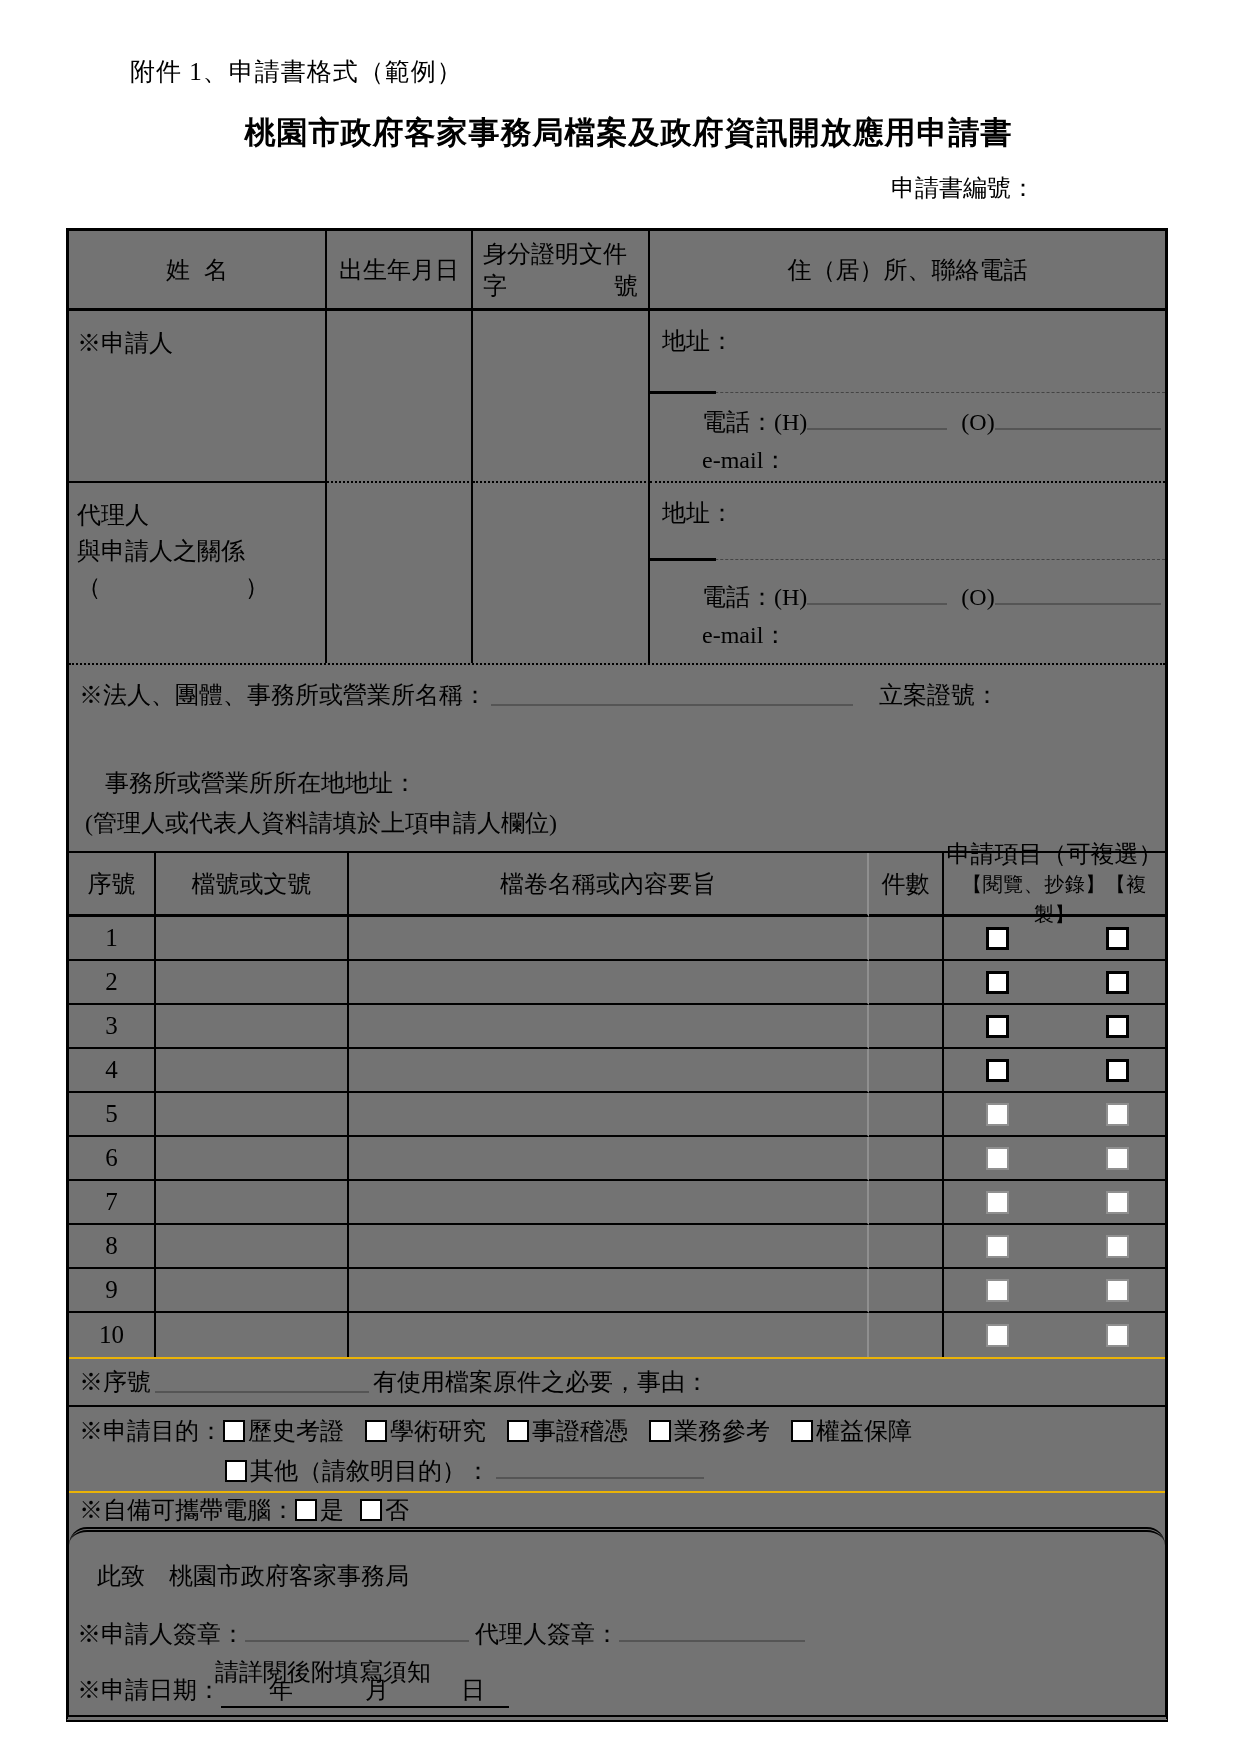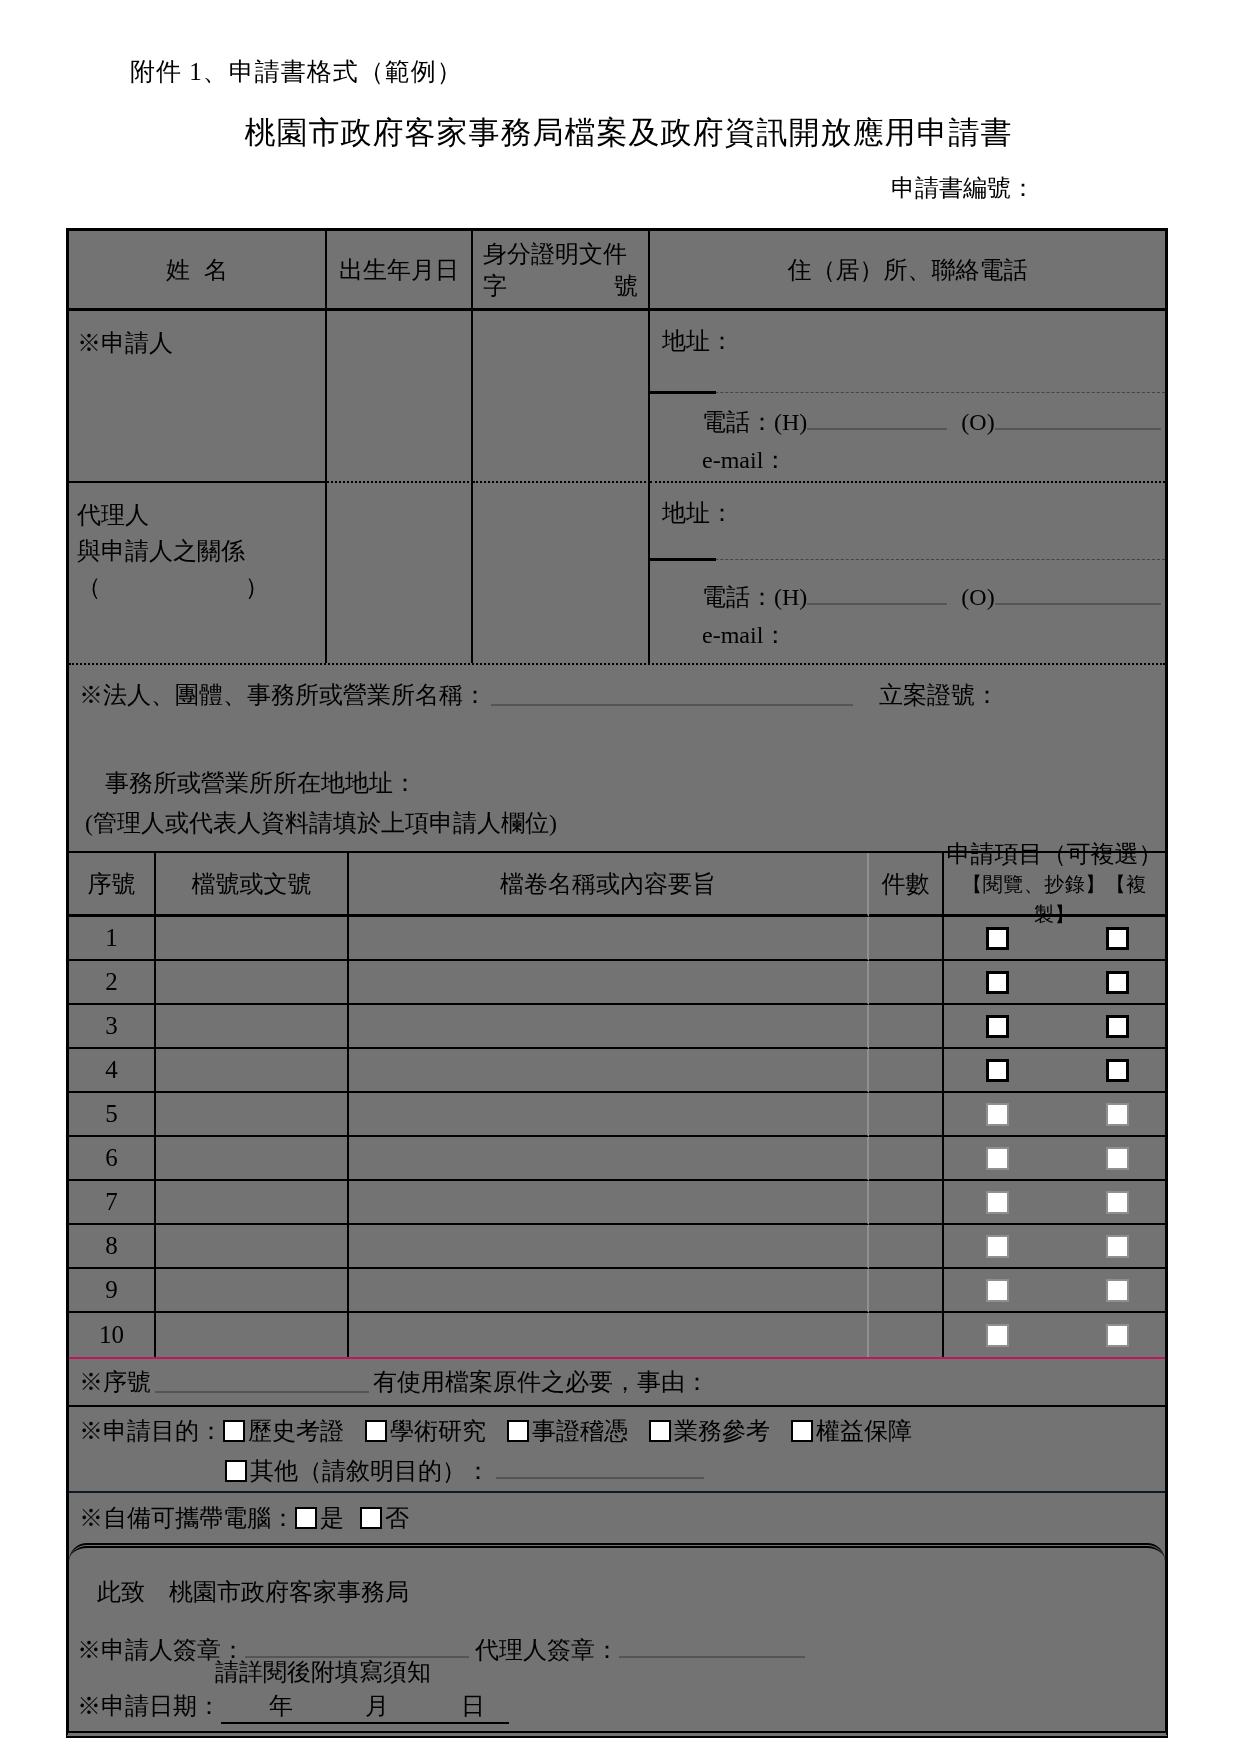--- a/index.html
+++ b/index.html
@@ -5,21 +5,21 @@
   * { margin:0; padding:0; box-sizing:border-box; }
   html,body { background:#ffffff; }
   body { width:1241px; height:1755px; position:relative; overflow:hidden;
          font-family:"Liberation Serif","DejaVu Serif",serif;
          color:#000; font-size:24px; }
 
   .page { position:absolute; inset:0; background:#fff; }
 
   .attachment { position:absolute; left:130px; top:55px; font-size:25px; letter-spacing:1px; }
   .form-title { position:absolute; left:16px; right:0; top:112px; text-align:center;
-                font-size:31px; font-weight:normal; letter-spacing:1px; }
+                font-size:31px; font-weight:bold; letter-spacing:1px; }
   .form-no { position:absolute; right:206px; top:172px; font-size:24px; }
 
   .main-box { position:absolute; left:66px; top:228px; width:1102px;
               border:3px solid #000; border-bottom:7px double #000; background:#737373; }
 
   
   .info-grid { display:grid; grid-template-columns:258px 146px 177px 1fr;
                grid-template-rows:80px 170px 182px; }
   .info-grid > div { min-width:0; }
   .v { border-right:2px solid #000; }
@@ -62,30 +62,30 @@
   .rcell { height:44px; border-bottom:2px solid #000; display:flex; align-items:center; }
   .rseq { justify-content:center; font-size:25px; }
   .rchecks { justify-content:space-between; padding:0 36px 0 42px; }
   .rec-grid > .no-bb { border-bottom:none; }
 
   .cb { display:inline-block; width:23px; height:23px; border:3px solid #000; background:#fff; }
   .cb-light { border:2px solid #8f8f8f; }
   .cb-inline { width:22px; height:22px; border:2px solid #000; vertical-align:-3px; margin-right:3px; }
 
   
-  .use-row { border-top:2px solid #be185d; height:48px; display:flex; align-items:center; padding-left:10px; white-space:nowrap; }
+  .use-row { border-top:2px solid #eab308; height:48px; display:flex; align-items:center; padding-left:10px; white-space:nowrap; }
   .use-ul { width:214px; margin:0 4px; }
 
   .purpose { border-top:2px solid #000; height:86px; padding:8px 10px 0 10px; }
   .purpose-line1 { white-space:nowrap; }
   .purpose-opt { margin-right:21px; white-space:nowrap; }
   .purpose-line2 { margin-left:146px; margin-top:8px; white-space:nowrap; }
   .other-ul { width:208px; margin-left:6px; }
 
-  .equip { border-top:2px solid #0f172a; height:52px; display:flex; align-items:center; padding-left:10px; white-space:nowrap; }
+  .equip { border-top:2px solid #eab308; height:36px; display:flex; align-items:center; padding-left:10px; white-space:nowrap; }
   .equip-group2 { margin-left:150px; }
   .yes-no { margin-right:16px; }
 
   
   .closing { border-top:5px double #000; height:188px; padding-left:8px;border-radius:18px; }
   .to-line { margin:28px 0 0 20px; }
   .sign-line { margin-top:26px; white-space:nowrap; }
   .sign-ul1 { width:224px; }
   .sign-ul2 { width:186px; }
   .agent-sign { margin-left:6px; }

